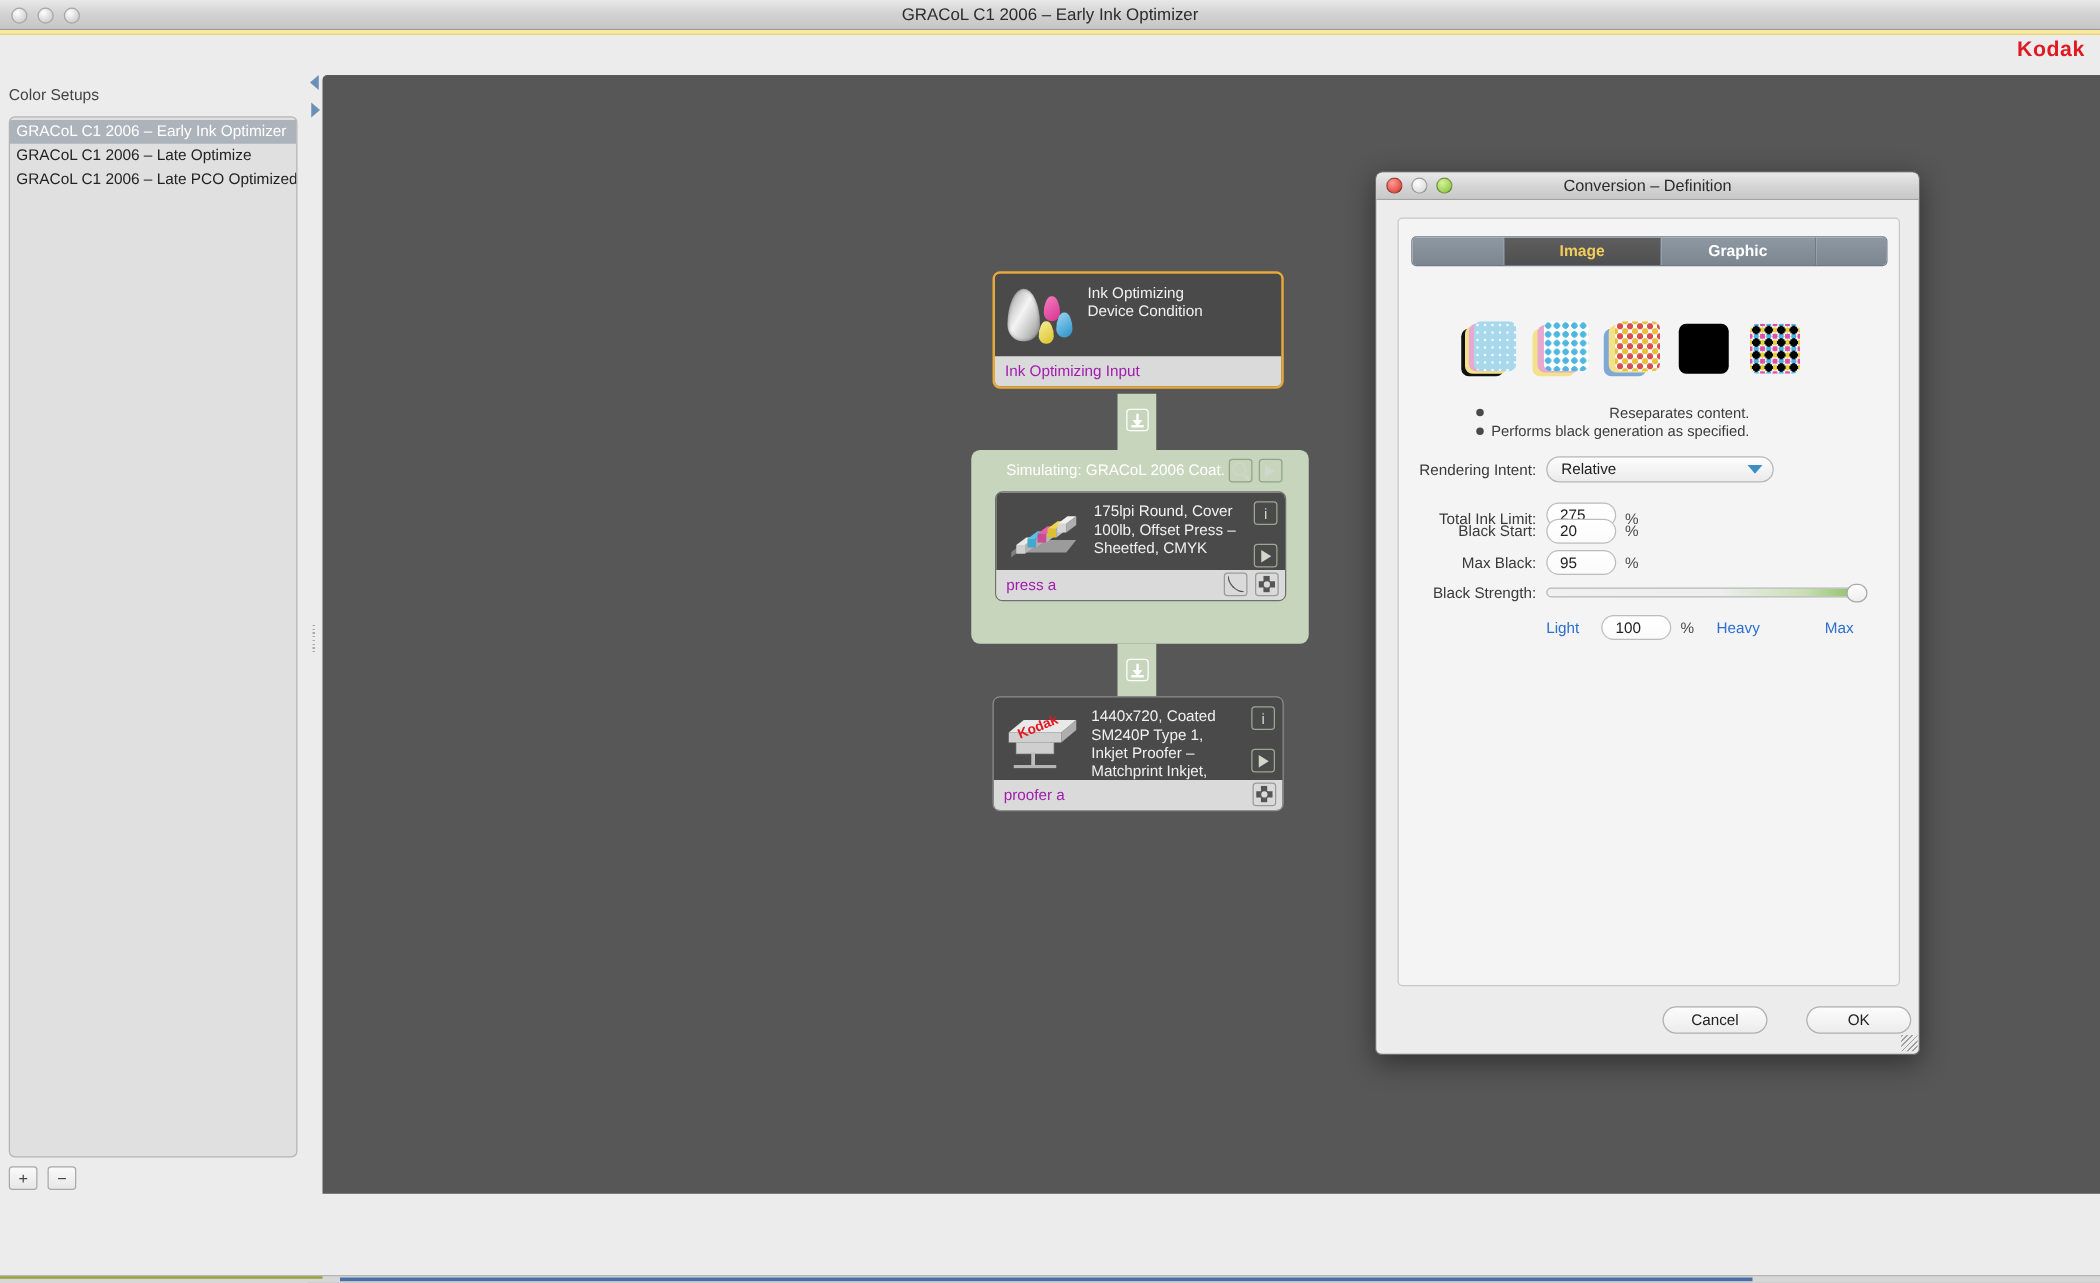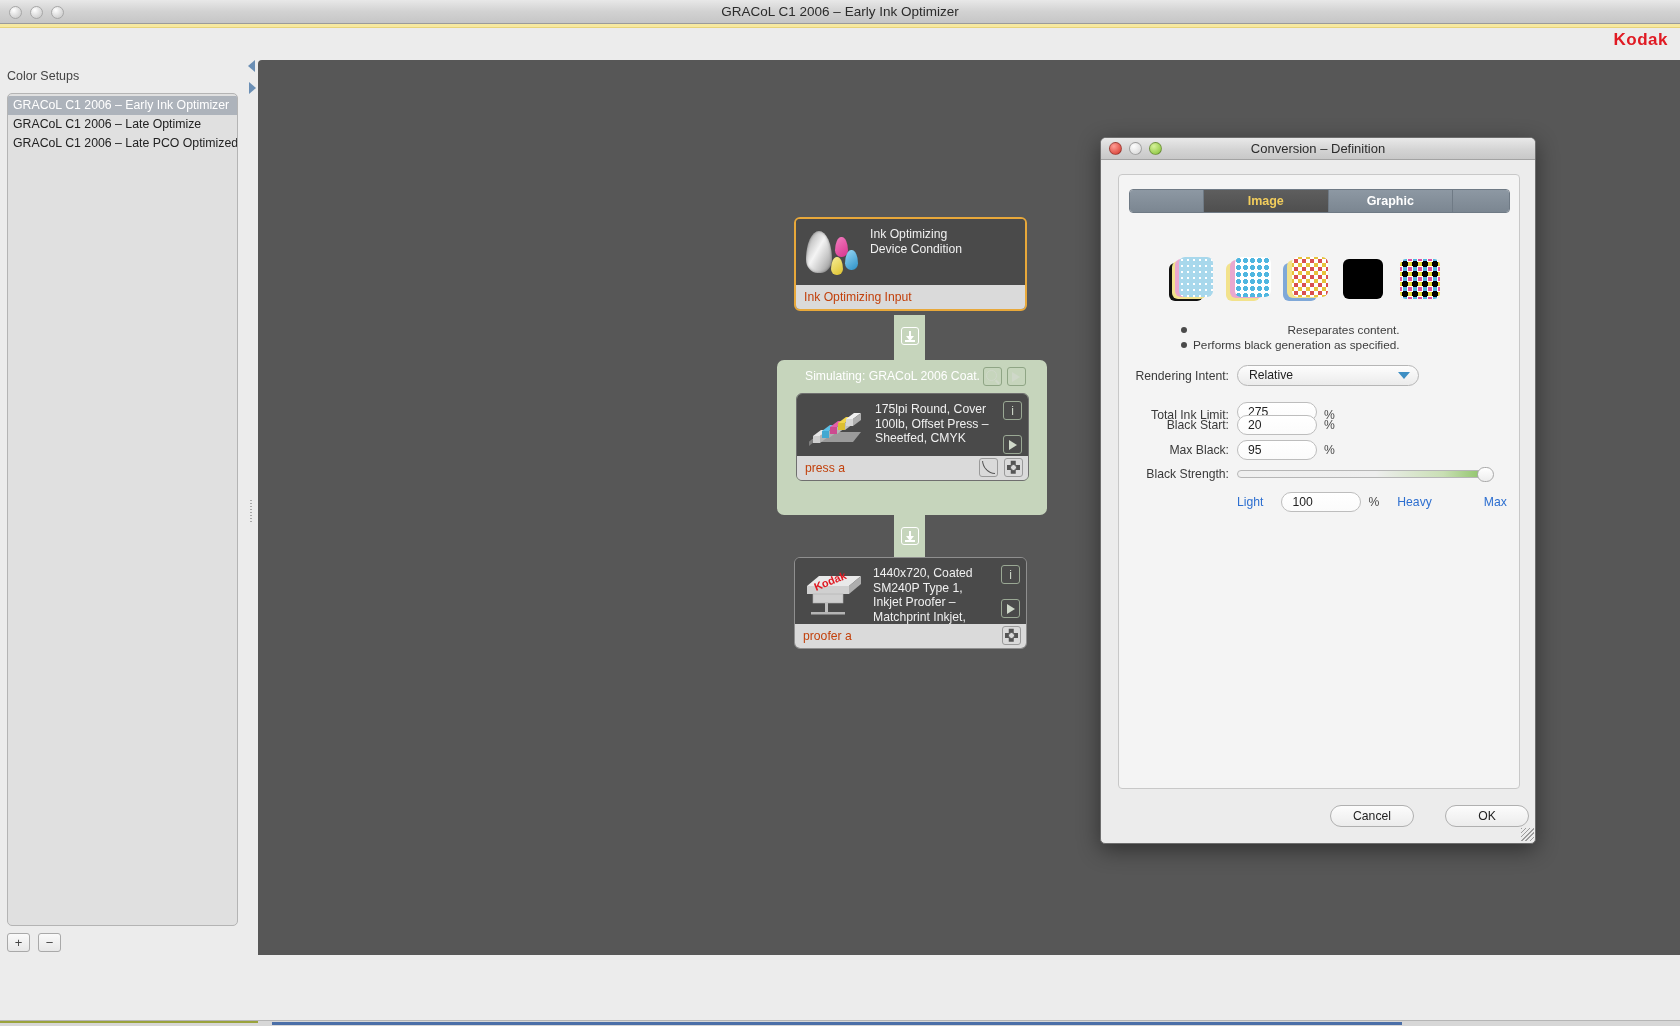--- a/index.html
+++ b/index.html
@@ -130,21 +130,21 @@
     display: flex; align-items: flex-start;
     padding: 8px 6px 8px 8px;
     position: relative;
   }
   .node-title {
     color: #f0f0f0; font-size: 12.2px; line-height: 14.5px;
     margin-left: 8px; flex: 1;
   }
   .node-foot {
     background: #dadada;
-    color: #c2410c;
+    color: #a21caf;
     font-size: 12.2px;
     padding: 5px 8px;
     position: relative;
     display: flex; align-items: center;
   }
 
   
   #node-ink {
     left: 536px; top: 157px; width: 233px;
     border: 2px solid #e8a83a;
@@ -386,21 +386,21 @@
     position: relative;
   }
   .select .chev {
     position: absolute; right: 8px; top: 6px;
     width: 0; height: 0;
     border-left: 6px solid transparent;
     border-right: 6px solid transparent;
     border-top: 7px solid #3d8ec3;
   }
   .textin {
-    width: 80px; height: 20px;
+    width: 56px; height: 20px;
     background: linear-gradient(to bottom, #ffffff, #fbfbfb);
     border: 1px solid #bdbdbd;
     border-radius: 10px;
     font-size: 12.2px; color: #222;
     padding-left: 10px; line-height: 18px;
   }
   .pct { font-size: 12.2px; color: #4a4a4a; margin-left: 7px; }
   .track {
     width: 252px; height: 8px;
     border: 1px solid #b6b6b6;

